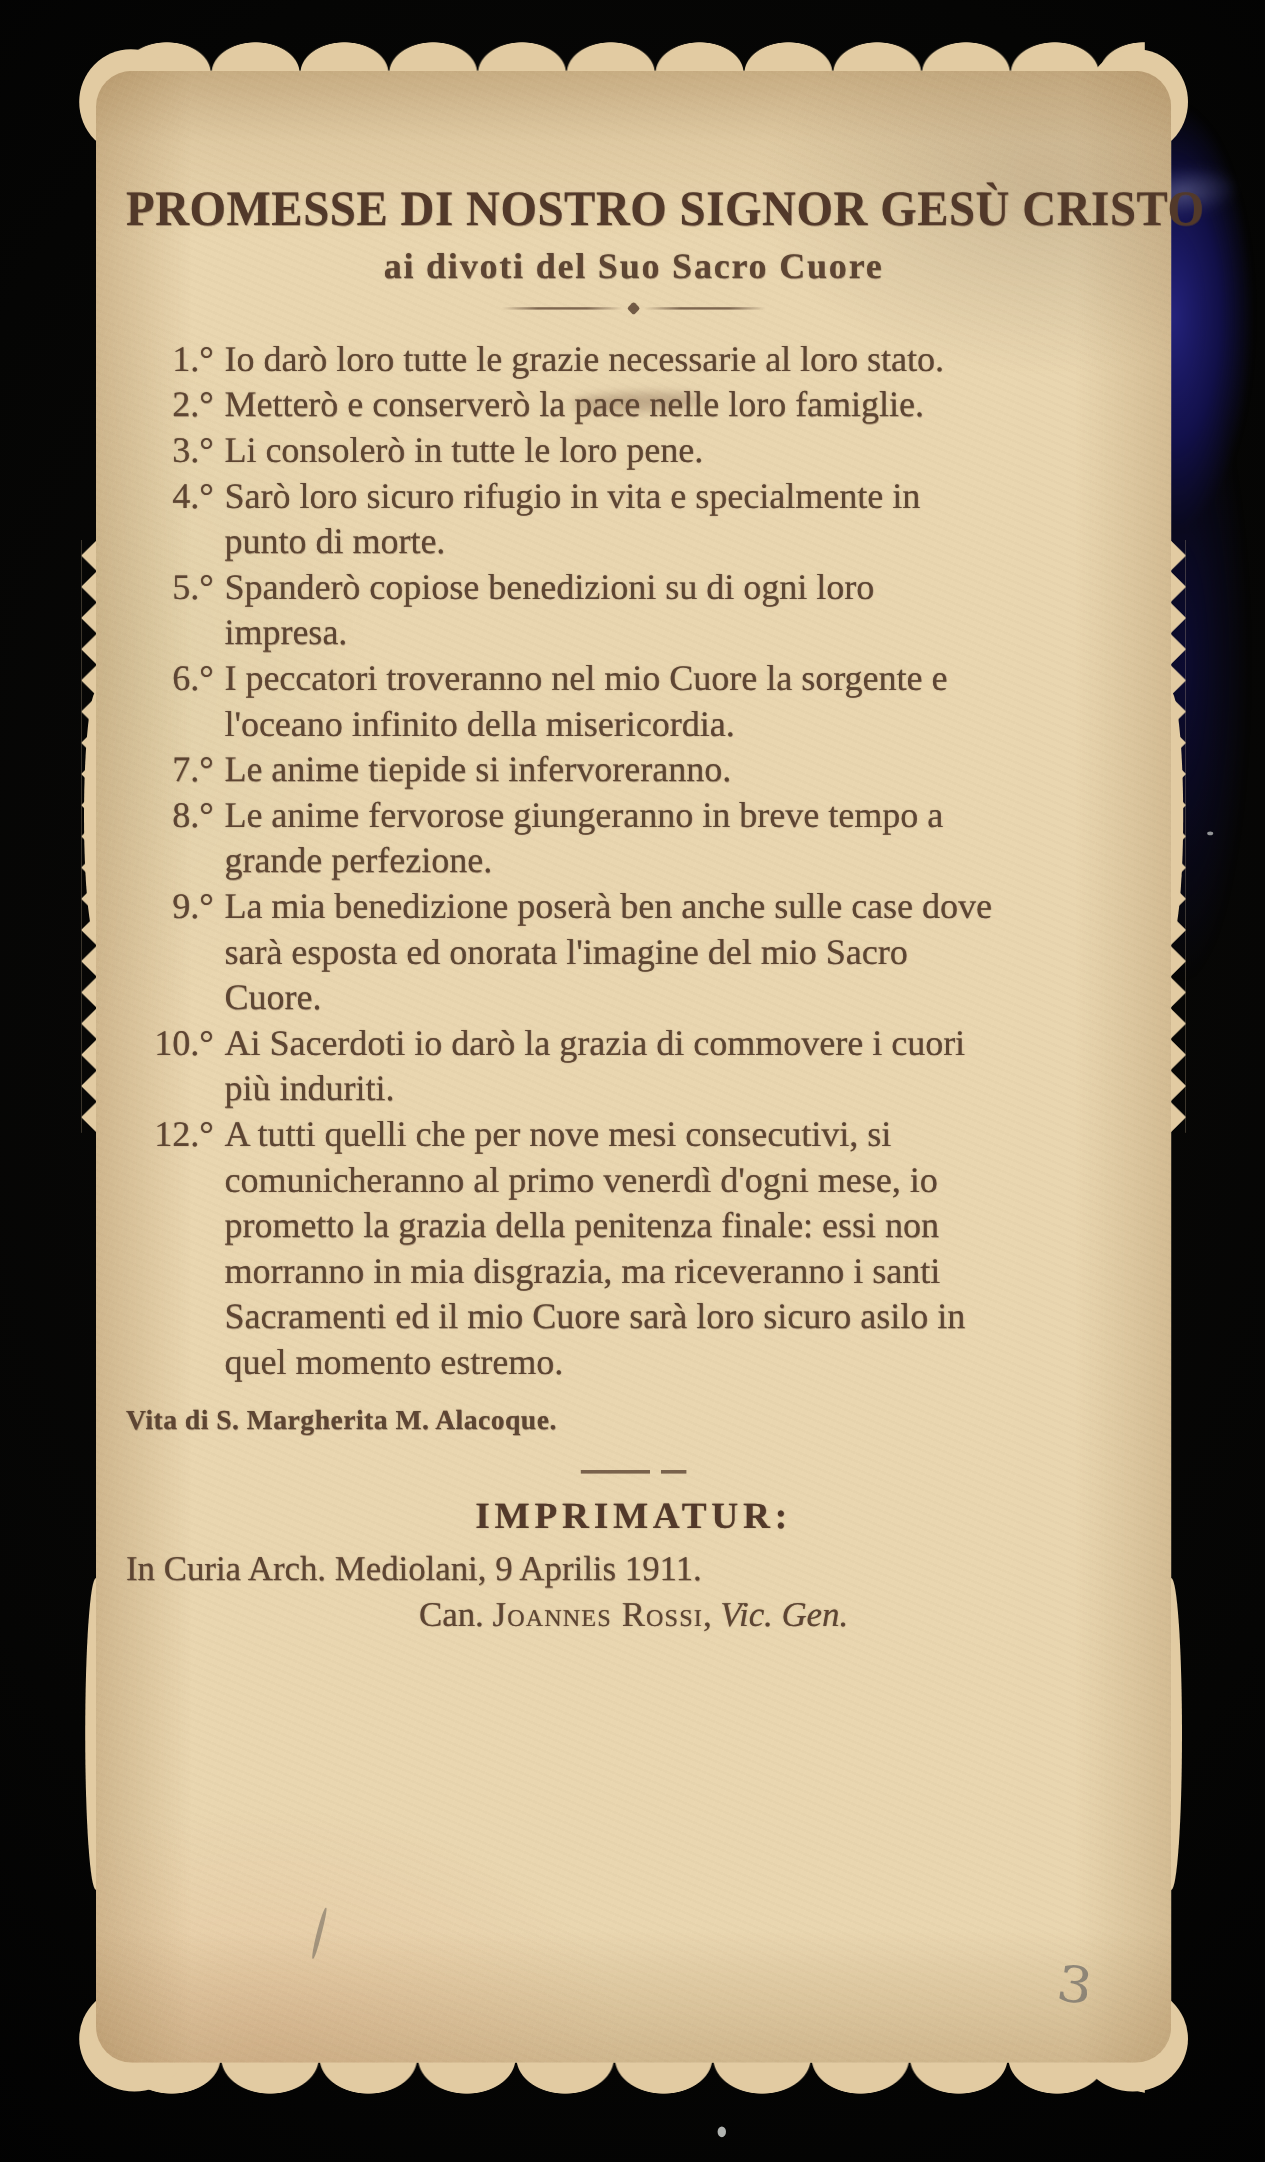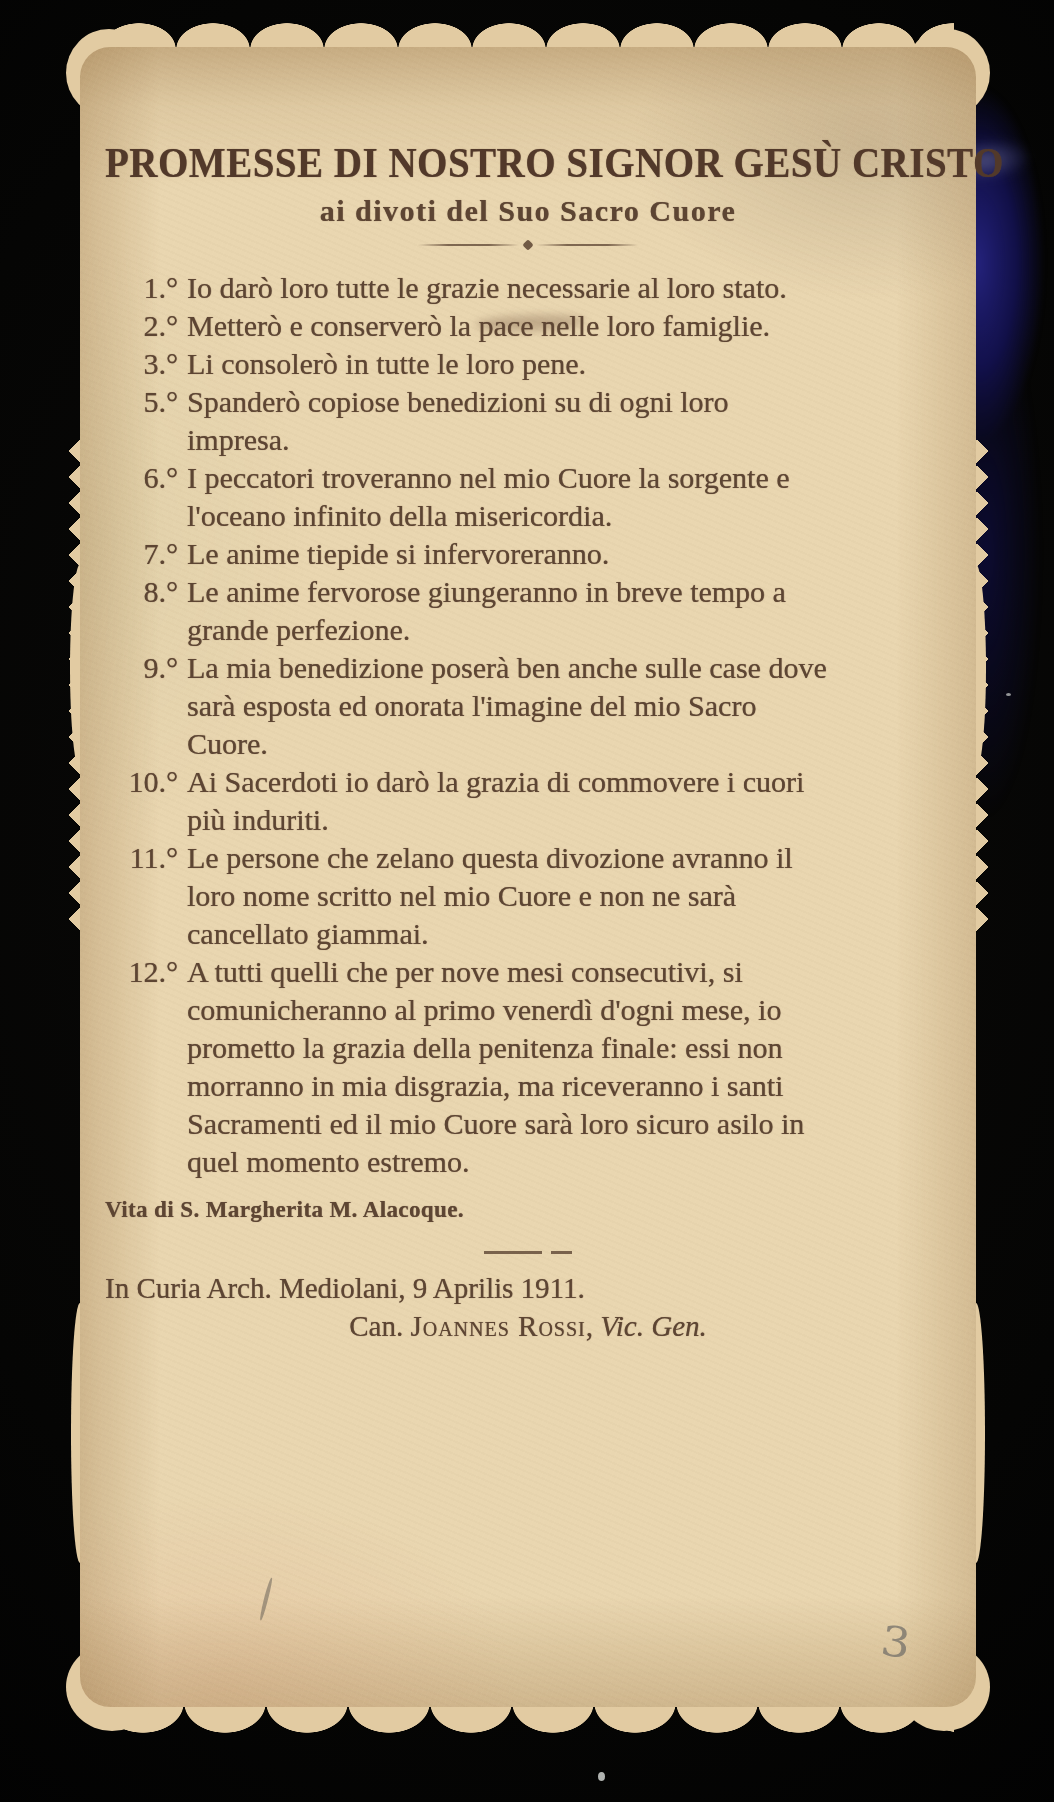--- a/index.html
+++ b/index.html
@@ -23,21 +23,21 @@
     background:radial-gradient(60% 60% at 45% 50%, rgba(120,122,160,.55), rgba(60,62,120,.25) 60%, transparent 80%);
     filter:blur(4px); transform:rotate(-6deg);
   }
   .speck { position:absolute; border-radius:50%; background:#cfd2cf; }
   .speck.s1 { left:1006px; top:693px; width:5px; height:3px; opacity:.7; }
   .speck.s2 { left:952px;  top:1462px; width:4px; height:3px; opacity:.6; }
   .speck.s3 { left:598px;  top:1772px; width:7px; height:9px; opacity:.85; }
 
   
   :root { --paper:#e9d6b0; --paper-edge:#e2cba2; --ink:#5d4533; --ink2:#52392a; }
-  .card { position:absolute; left:68px; top:23px; width:920px; height:1710px; }
+  .card { position:absolute; left:68px; top:35px; width:920px; height:1710px; }
 
   .card-body {
     position:absolute; left:12px; right:12px; top:24px; bottom:26px;
     background:var(--paper); border-radius:30px;
   }
   
   .edge { position:absolute; left:34px; right:34px; background-repeat:repeat-x; }
   .edge-top {
     top:0; height:26px;
     background-image:radial-gradient(37px 26px at 50% 100%, var(--paper-edge) 98%, rgba(0,0,0,0) 100%);
@@ -178,20 +178,23 @@
   </li>
 
   <li class="promise">
     <span class="num">2.°</span><span>Metterò e conserverò la pace nelle loro famiglie.</span>
   </li>
 
   <li class="promise">
     <span class="num">3.°</span><span>Li consolerò in tutte le loro pene.</span>
   </li>
 
+  <li class="promise">
+    <span class="num">4.°</span><span>Sarò loro sicuro rifugio in vita e specialmente in punto di morte.</span>
+  </li>
 
   <li class="promise">
     <span class="num">5.°</span><span>Spanderò copiose benedizioni su di ogni loro impresa.</span>
   </li>
 
   <li class="promise">
     <span class="num">6.°</span><span>I peccatori troveranno nel mio Cuore la sorgente e l'oceano infinito della misericordia.</span>
   </li>
 
   <li class="promise">
@@ -203,33 +206,31 @@
   </li>
 
   <li class="promise">
     <span class="num">9.°</span><span>La mia benedizione poserà ben anche sulle case dove sarà esposta ed onorata l'imagine del mio Sacro Cuore.</span>
   </li>
 
   <li class="promise">
     <span class="num">10.°</span><span>Ai Sacerdoti io darò la grazia di commovere i cuori più induriti.</span>
   </li>
 
-  <li class="promise">
-    <span class="num">11.°</span><span>Le persone che zelano questa divozione avranno il loro nome scritto nel mio Cuore e non ne sarà cancellato giammai.</span>
-  </li>
 
   <li class="promise">
     <span class="num">12.°</span><span>A tutti quelli che per nove mesi consecutivi, si comunicheranno al primo venerdì d'ogni mese, io prometto la grazia della penitenza finale: essi non morranno in mia disgrazia, ma riceveranno i santi Sacramenti ed il mio Cuore sarà loro sicuro asilo in quel momento estremo.</span>
   </li>
 </ol>
 
       <div class="attribution">Vita di S. Margherita M. Alacoque.</div>
 
       <div class="divider2"></div>
 
+      <div class="imprimatur-heading">IMPRIMATUR:</div>
       <div class="imprimatur-line1">In Curia Arch. Mediolani, 9 Aprilis 1911.</div>
       <div class="imprimatur-line2">
         <span>Can. </span><span class="sc">Joannes Rossi</span><span>, </span><span class="ital">Vic. Gen.</span>
       </div>
     </div>
 
     <div class="pencil-3">3</div>
     <div class="pencil-stroke"></div>
   </div>
 </div>

